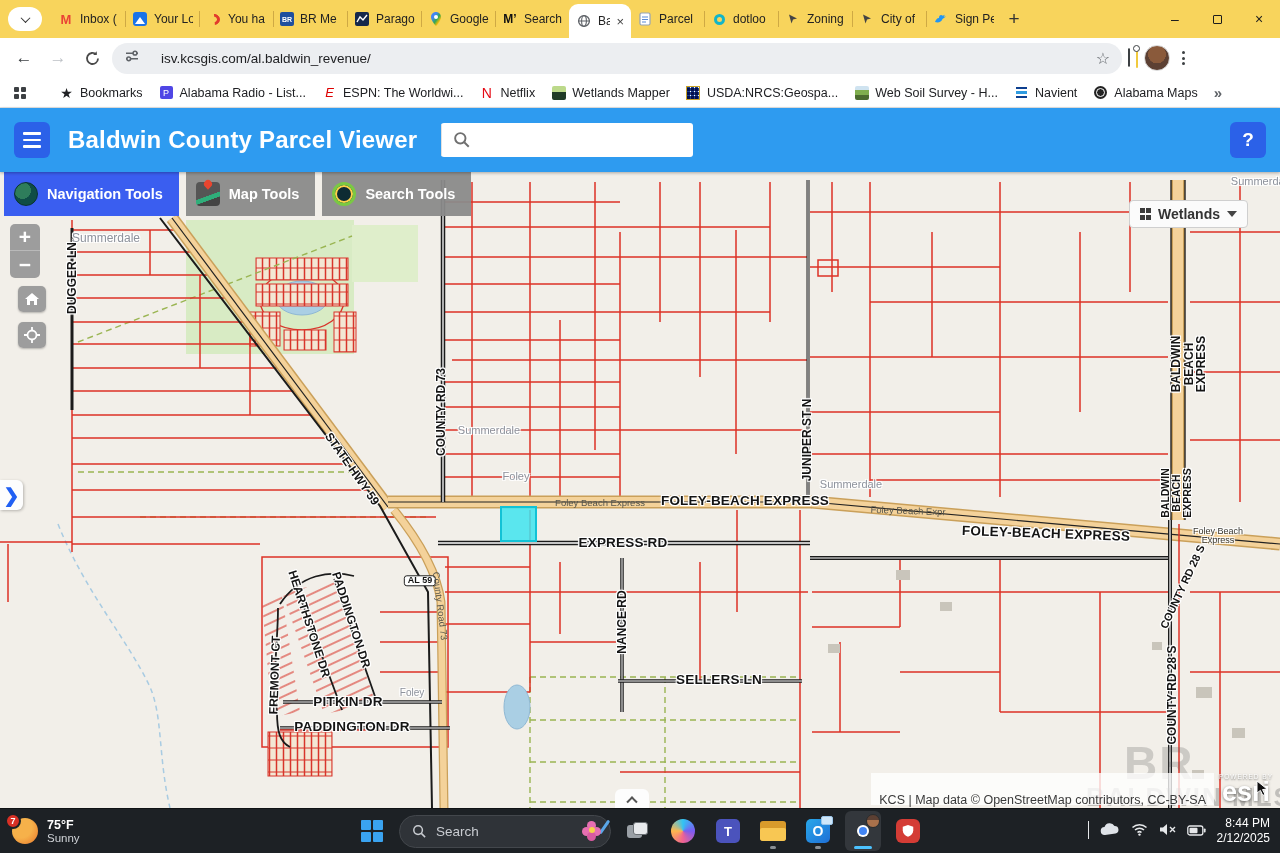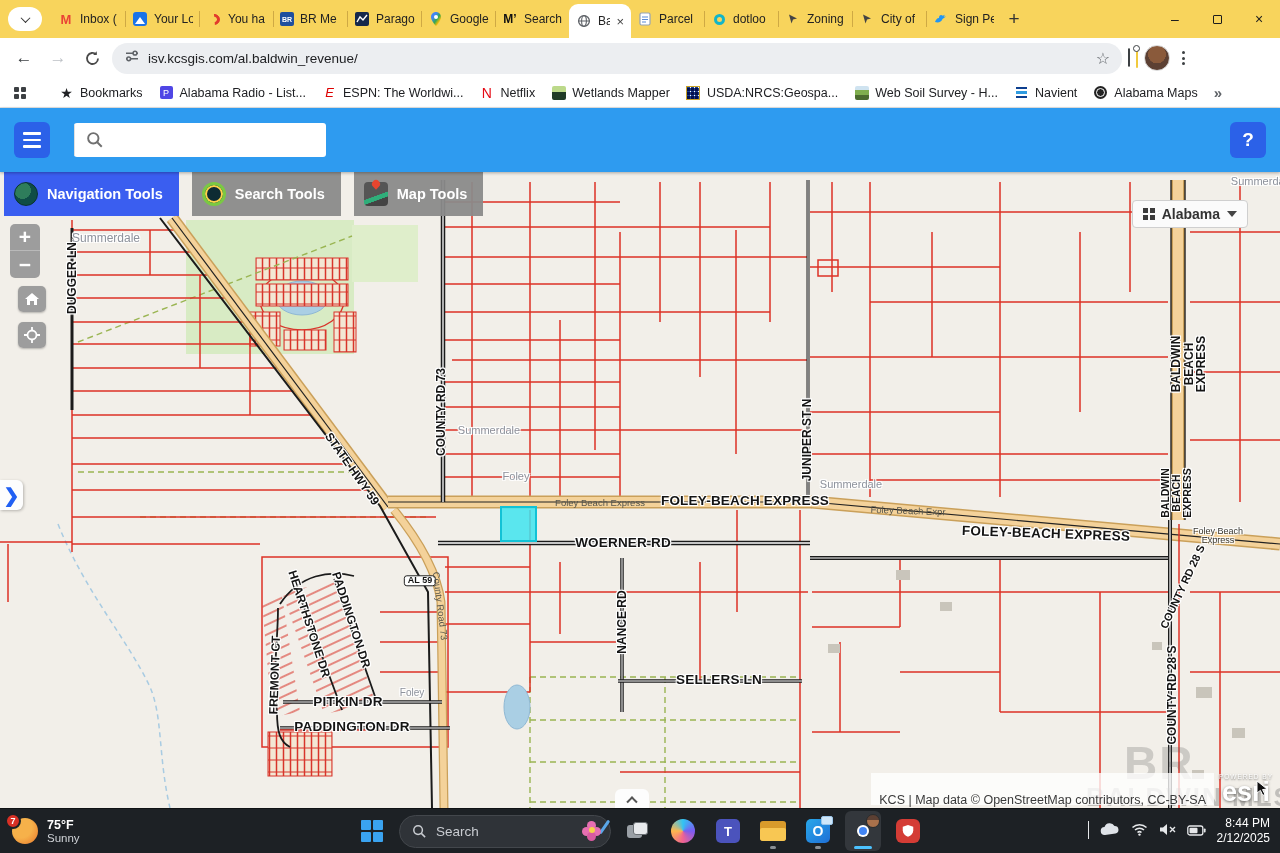--- a/index.html
+++ b/index.html
@@ -38,21 +38,21 @@
   .fav-navient { display:flex; flex-direction:column; gap:2px; }
   .fav-navient i { width:11px; height:2.5px; display:block; }
   .fav-globe2 { width:13px; height:13px; border-radius:50%; background:#222; position:relative; }
   .fav-globe2::after { content:""; position:absolute; inset:2px; border:1px solid #fff; border-radius:50%; }
 
   
   #urlbar { height:40px; background:#fff; display:flex; align-items:center; padding:0 10px; gap:6px; }
   .navic { width:28px; height:28px; display:flex; align-items:center; justify-content:center; font-size:17px; color:#3c4043; }
   .navic.disabled { color:#bdc1c6; }
   #omnibox { flex:none; width:1010px; height:31px; background:#eceef1; border-radius:16px; display:flex; align-items:center; padding:0 12px; gap:8px; }
-  #omni-url { font-size:13.5px; color:#202124; flex:1; }
+  #omni-url { font-size:13.5px; color:#202124; flex:1;margin-left:13px; }
   .star { font-size:16px; color:#5f6368; }
   .ext-puzzle { width:15px; height:15px; border:1.6px solid #3c4043; border-radius:3px; position:relative; }
   .ext-puzzle::before { content:""; position:absolute; top:-4px; left:4px; width:5px; height:5px; border:1.6px solid #3c4043; border-radius:50%; background:#fff; }
   .theme-div { width:2px; height:20px; background:#f1ca3e; border-radius:1px; }
   #avatar { width:26px; height:26px; border-radius:50%; background:radial-gradient(circle at 50% 35%, #8a5a3b 0 45%, #5c4033 46% 100%); border:1px solid #d9d9d9; }
   .kebab { display:flex; flex-direction:column; gap:2.5px; padding:0 6px; }
   .kebab i { width:3px; height:3px; background:#3c4043; border-radius:50%; }
 
   
   #bmbar { height:30px; background:#fff; border-bottom:1px solid #e4e4e4; display:flex; align-items:center; padding:0 12px; gap:16px; font-size:12.5px; color:#202124; }
@@ -84,21 +84,21 @@
   .mlabel.med { font-size:11px; }
   .mlabel.place { font-weight:normal; color:#8d929c; font-size:12px; }
   .mlabel.small-place { font-size:11px; }
   .mlabel.tiny-place { font-size:10px; }
   .mlabel.roadname { font-weight:normal; color:#55554c; font-size:9.5px; text-shadow:none; }
   .mlabel.tinyname { font-weight:normal; color:#3a3a35; font-size:9px; }
   .mlabel.shield { background:#fff; border:1.5px solid #222; border-radius:3px; padding:0 3px; font-size:9px; text-shadow:none; }
   .mlabel.threeline { font-size:10.5px; line-height:11px; }
 
   
-  #toolsrow { position:absolute; top:0; left:4px; display:flex; gap:13px; z-index:10; }
+  #toolsrow { position:absolute; top:0; left:4px; display:flex; gap:7px; z-index:10; }
   .tooltab { height:44px; display:flex; align-items:center; gap:9px; padding:0 16px 0 10px; color:#fff; font-size:14.5px; font-weight:bold; background:rgba(138,138,138,.95); }
   .tooltab.active { background:#3a5ef0; }
   .tool-ic { width:24px; height:24px; border-radius:50%; flex:none; }
   .ic-globe { background:radial-gradient(circle at 35% 35%, #2e7d5b 0 40%, #0f4d46 41% 100%); border:1px solid #0a332e; }
   .ic-search { background:#0d2b33; border:3px solid #7ac943; box-shadow:inset 0 0 0 2px #ffd24a; }
   .ic-map { position:relative; background:linear-gradient(160deg,#555 0 55%, #2fae7a 56% 70%, #444 71% 100%); border-radius:4px; }
   .ic-map::after { content:""; position:absolute; top:-2px; left:8px; width:8px; height:8px; background:#e8452f; border-radius:50% 50% 50% 0; transform:rotate(-45deg); }
 
   
   #basemaps { position:absolute; top:28px; right:32px; height:28px; background:#fbfbfb; border:1px solid #cfcfcf; border-radius:4px; display:flex; align-items:center; gap:7px; padding:0 10px; font-size:14px; color:#333; font-weight:bold; z-index:10; }
@@ -410,20 +410,21 @@
         </span>
       </span>
   </div>
 
   <div id="appheader">
     <div id="hamburger">
         <i></i>
         <i></i>
         <i></i>
       </div>
+    <div id="apptitle">Baldwin County Parcel Viewer</div>
     <div id="appsearch">
       <div class="sbtn">
           <svg width="18" height="18" viewBox="0 0 16 16">
             <circle cx="6.5" cy="6.5" r="4.6" fill="none" stroke="#707070" stroke-width="1.7"></circle>
             <path d="M10 10l4 4" stroke="#707070" stroke-width="1.7"></path>
           </svg>
         </div>
     </div>
     <div id="helpbtn">?</div>
   </div>
@@ -551,21 +552,21 @@
         <span class="mlabel " style="left: 72px; top: 106px; transform: translate(-50%, -50%) rotate(-90deg);">DUGGER LN</span>
         <span class="mlabel " style="left: 352px; top: 297px; transform: translate(-50%, -50%) rotate(55deg);">STATE HWY 59</span>
         <span class="mlabel " style="left: 441px; top: 240px; transform: translate(-50%, -50%) rotate(-90deg);">COUNTY RD 73</span>
         <span class="mlabel place small-place" style="left: 489px; top: 259px; transform: translate(-50%, -50%) rotate(0deg);">Summerdale</span>
         <span class="mlabel place small-place" style="left: 516px; top: 305px; transform: translate(-50%, -50%) rotate(0deg);">Foley</span>
         <span class="mlabel roadname" style="left: 600px; top: 331px; transform: translate(-50%, -50%) rotate(0deg);">Foley Beach Express</span>
         <span class="mlabel big" style="left: 745px; top: 329px; transform: translate(-50%, -50%) rotate(0deg);">FOLEY-BEACH EXPRESS</span>
         <span class="mlabel roadname" style="left: 908px; top: 339px; transform: translate(-50%, -50%) rotate(2deg);">Foley Beach Expr</span>
         <span class="mlabel big" style="left: 1046px; top: 362px; transform: translate(-50%, -50%) rotate(2deg);">FOLEY-BEACH EXPRESS</span>
         <span class="mlabel tinyname" style="left: 1218px; top: 364px; transform: translate(-50%, -50%) rotate(0deg);">Foley Beach Express</span>
-        <span class="mlabel big" style="left: 623px; top: 371px; transform: translate(-50%, -50%) rotate(0deg);">WOERNER RD</span>
+        <span class="mlabel big" style="left: 623px; top: 371px; transform: translate(-50%, -50%) rotate(0deg);">EXPRESS RD</span>
         <span class="mlabel " style="left: 807px; top: 268px; transform: translate(-50%, -50%) rotate(-90deg);">JUNIPER ST N</span>
         <span class="mlabel place small-place" style="left: 851px; top: 313px; transform: translate(-50%, -50%) rotate(0deg);">Summerdale</span>
         <span class="mlabel " style="left: 622px; top: 450px; transform: translate(-50%, -50%) rotate(-90deg);">NANCE RD</span>
         <span class="mlabel big" style="left: 719px; top: 508px; transform: translate(-50%, -50%) rotate(0deg);">SELLERS LN</span>
         <span class="mlabel " style="left: 275px; top: 503px; transform: translate(-50%, -50%) rotate(-88deg);">FREMONT CT</span>
         <span class="mlabel " style="left: 309px; top: 452px; transform: translate(-50%, -50%) rotate(72deg);">HEARTHSTONE DR</span>
         <span class="mlabel " style="left: 351px; top: 448px; transform: translate(-50%, -50%) rotate(72deg);">PADDINGTON DR</span>
         <span class="mlabel big" style="left: 348px; top: 530px; transform: translate(-50%, -50%) rotate(0deg);">PITKIN DR</span>
         <span class="mlabel big" style="left: 352px; top: 555px; transform: translate(-50%, -50%) rotate(0deg);">PADDINGTON DR</span>
         <span class="mlabel place tiny-place" style="left: 412px; top: 521px; transform: translate(-50%, -50%) rotate(0deg);">Foley</span>
@@ -579,37 +580,37 @@
         <span class="mlabel " style="left: 1172px; top: 523px; transform: translate(-50%, -50%) rotate(-90deg);">COUNTY RD 28 S</span>
         <span class="mlabel place small-place" style="left: 1262px; top: 10px; transform: translate(-50%, -50%) rotate(0deg);">Summerdale</span>
       </div>
 
     <div id="toolsrow">
       <div class="tooltab active">
           <span class="tool-ic ic-globe"></span>
           <span>Navigation Tools</span>
         </div>
       <div class="tooltab">
+          <span class="tool-ic ic-map"></span>
+          <span>Map Tools</span>
+        </div>
+      <div class="tooltab">
           <span class="tool-ic ic-search"></span>
           <span>Search Tools</span>
-        </div>
-      <div class="tooltab">
-          <span class="tool-ic ic-map"></span>
-          <span>Map Tools</span>
         </div>
     </div>
 
     <div id="basemaps">
       <span class="bm-grid">
           <i></i>
           <i></i>
           <i></i>
           <i></i>
         </span>
-      <span>Alabama</span>
+      <span>Wetlands</span>
       <span class="caret-down"></span>
     </div>
 
     <div id="zoomgroup">
       <div class="zbtn" id="zoom-in">+</div>
       <div class="zbtn" id="zoom-out">−</div>
     </div>
     <div class="mapbtn" id="homebtn">
         <svg width="16" height="14" viewBox="0 0 16 14">
           <path d="M8 1 L15 7 H13 V13 H10 V9 H6 V13 H3 V7 H1 Z" fill="#fff"></path>

